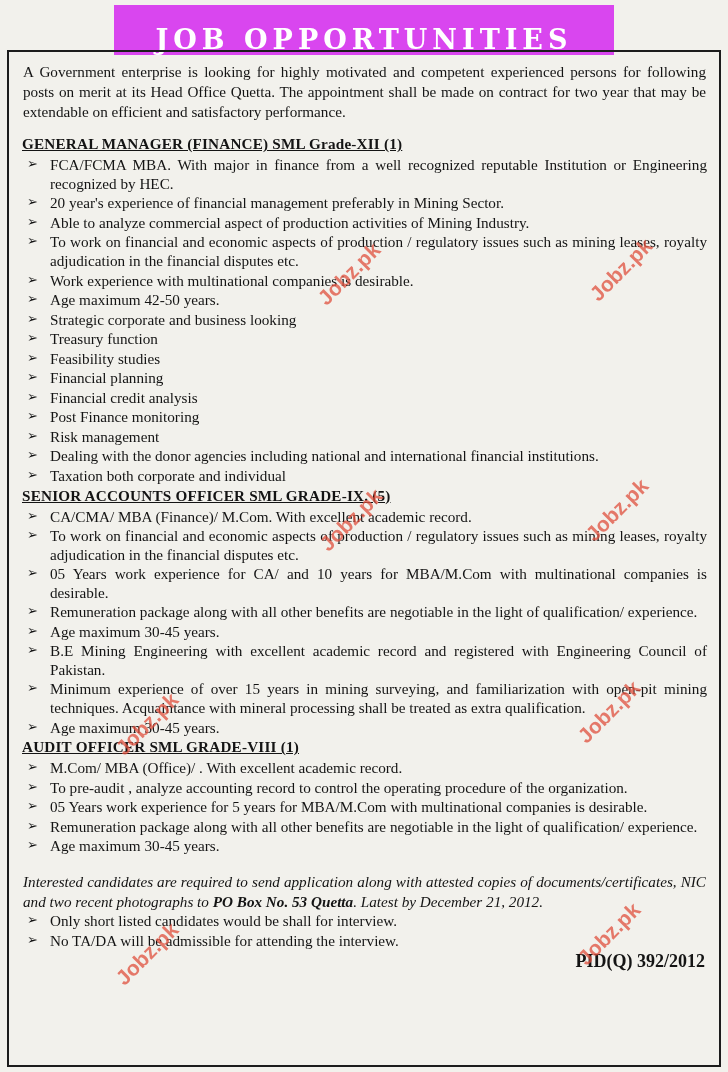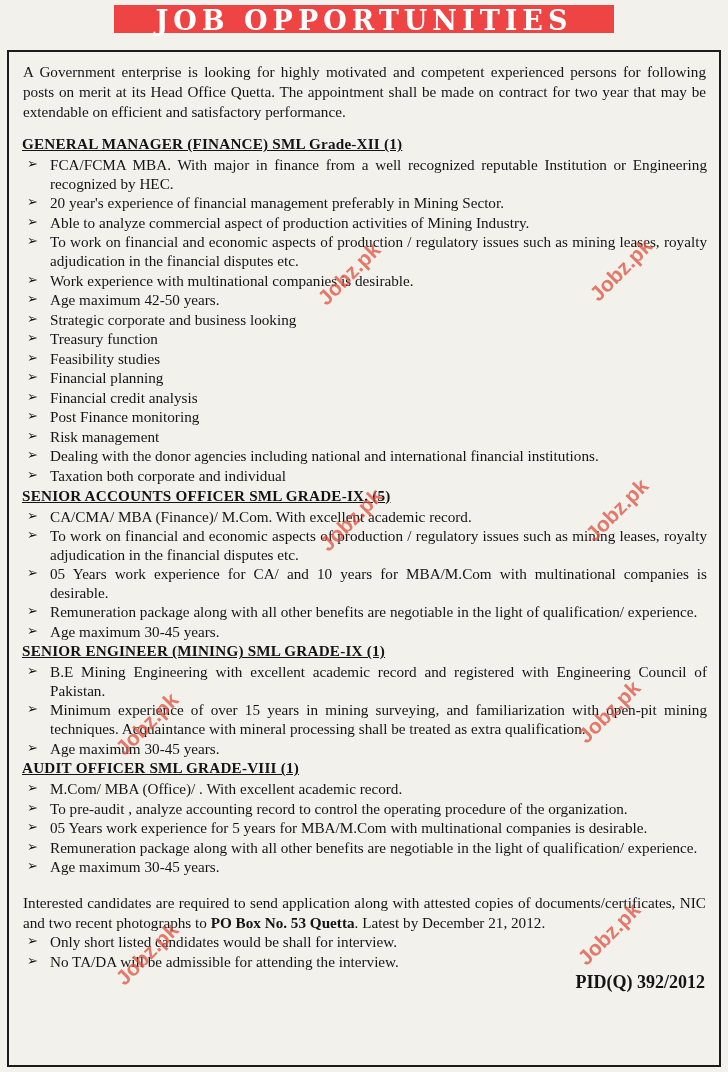--- a/index.html
+++ b/index.html
@@ -8,22 +8,22 @@
     background:#f2f1ec;
     font-family:"Liberation Serif", serif;
     color:#141414;
     position:relative;
     overflow:hidden;
   }
   .page{position:absolute;inset:0;}
   
   .banner{
     position:absolute;top:5px;left:50%;transform:translateX(-50%);
-    width:500px;height:28px;background:#ef4444;
-    display:flex;align-items:flex-start;justify-content:center;
+    width:500px;height:50px;background:#d946ef;
+    display:flex;align-items:flex-end;justify-content:center;
   }
   .banner .banner-text{
     color:#ffffff;font-weight:bold;font-size:27px;letter-spacing:5px;
     font-family:"DejaVu Serif", serif;white-space:nowrap;
   }
   
   .frame{
     position:absolute;left:7px;right:7px;top:50px;bottom:5px;
     border:2px solid #1c1c1c;
     padding:8px 12px 6px 13px;box-sizing:border-box;
@@ -38,21 +38,21 @@
     margin:0 0 3px 0;letter-spacing:0.2px;
   }
   ul.bullets{list-style:none;margin:0;padding:0;}
   .bullet-item{
     display:flex;font-size:15.2px;line-height:1.22;
     margin:1px 0;text-align:justify;
   }
   .marker{flex:0 0 28px;width:28px;padding-left:5px;box-sizing:border-box;font-size:13px;}
   .bullet-text{flex:1;}
   .closing{
-    margin:16px 1px 0 1px;font-size:15.2px;line-height:1.3;text-align:justify;
+    margin:16px 1px 0 1px;font-size:15.2px;line-height:1.3;text-align:justify;font-style:italic;
   }
   .footer-bullets{margin-top:14px;}
   .pid{
     text-align:right;font-weight:bold;font-size:18px;padding-right:2px;
   }
   
   .watermarks{position:absolute;inset:0;pointer-events:none;}
   .watermark{
     position:absolute;
     font-family:"Liberation Sans", sans-serif;
@@ -179,21 +179,20 @@
   </li>
 
   <li class="bullet-item">
     <span class="marker">➢</span>
     <span class="bullet-text">Age maximum 30-45 years.</span>
   </li>
 </ul>
   </section>
 
   <section class="job-section">
-    <h2 class="section-heading">SENIOR ENGINEER (MINING) SML GRADE-IX (1)</h2>
     <ul class="bullets">
   <li class="bullet-item">
     <span class="marker">➢</span>
     <span class="bullet-text">B.E Mining Engineering with excellent academic record and registered with Engineering Council of Pakistan.</span>
   </li>
 
   <li class="bullet-item">
     <span class="marker">➢</span>
     <span class="bullet-text">Minimum experience of over 15 years in mining surveying, and familiarization with open-pit mining techniques. Acquaintance with mineral processing shall be treated as extra qualification.</span>
   </li>

